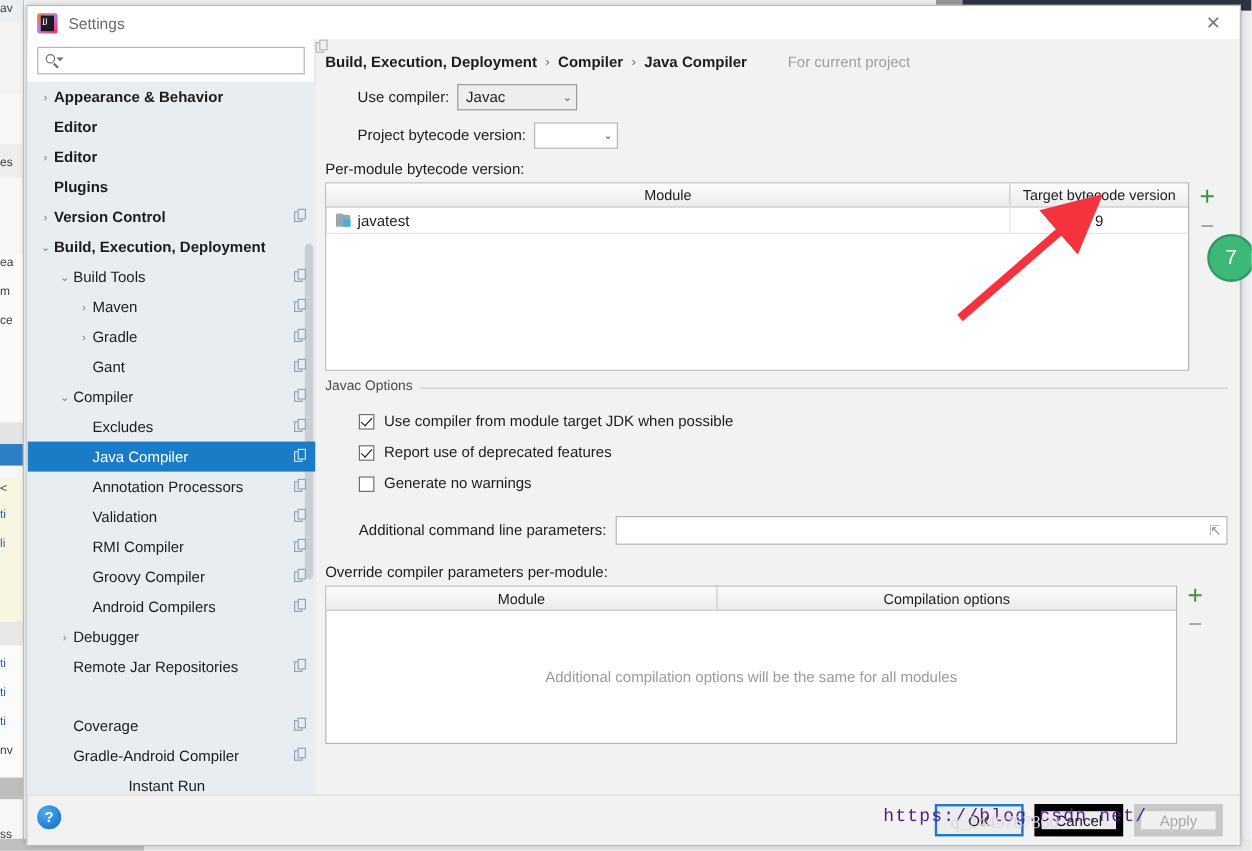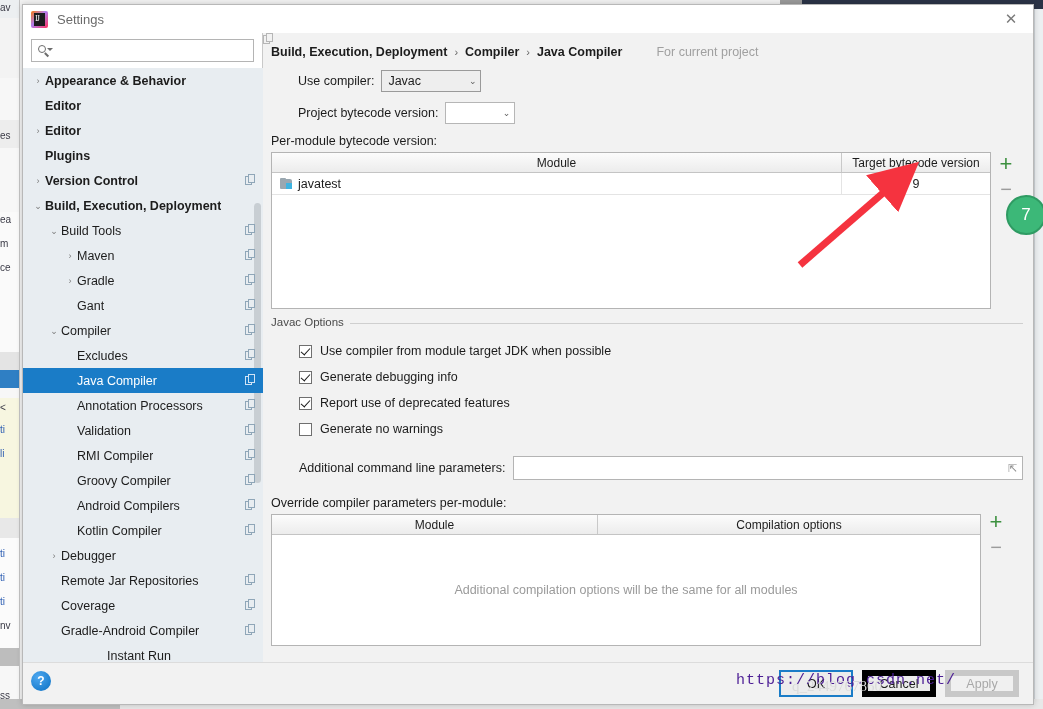--- a/index.html
+++ b/index.html
@@ -413,41 +413,33 @@
               </span>
             </div>
             <div class="node" style="padding-left: 40px;">
               <span class="arrow"></span>
               <span class="lbl">Android Compilers</span>
               <span class="copy-icon">
                 <i></i>
                 <b></b>
               </span>
             </div>
-            <div class="node" style="padding-left: 40px;">
-              <span class="arrow"></span>
-              <span class="lbl">Kotlin Compiler</span>
-              <span class="copy-icon">
-                <i></i>
-                <b></b>
-              </span>
-            </div>
             <div class="node" style="padding-left: 24px;">
               <span class="arrow">›</span>
               <span class="lbl">Debugger</span>
             </div>
             <div class="node" style="padding-left: 24px;">
               <span class="arrow"></span>
               <span class="lbl">Remote Jar Repositories</span>
               <span class="copy-icon">
                 <i></i>
                 <b></b>
               </span>
             </div>
-            <div class="node" style="padding-left: 24px;">
+            <div class="node" style="padding-left: 24px; margin-top: 24px;">
               <span class="arrow"></span>
               <span class="lbl">Coverage</span>
               <span class="copy-icon">
                 <i></i>
                 <b></b>
               </span>
             </div>
             <div class="node" style="padding-left: 24px;">
               <span class="arrow"></span>
               <span class="lbl">Gradle-Android Compiler</span>
@@ -526,24 +518,20 @@
         <div class="fieldset">
           <div class="rule"></div>
           <div class="legend">Javac Options</div>
           <div class="fs-inner" id="cb-holder">
               <div class="cbrow">
                 <span class="cb checked"></span>
                 <span class="ctext">Use compiler from module target JDK when possible</span>
               </div>
               <div class="cbrow">
                 <span class="cb checked"></span>
-                <span class="ctext">Generate debugging info</span>
-              </div>
-              <div class="cbrow">
-                <span class="cb checked"></span>
                 <span class="ctext">Report use of deprecated features</span>
               </div>
               <div class="cbrow">
                 <span class="cb"></span>
                 <span class="ctext">Generate no warnings</span>
               </div>
             </div>
 
           <div class="param-row">
             <label>Additional command line parameters:</label>

